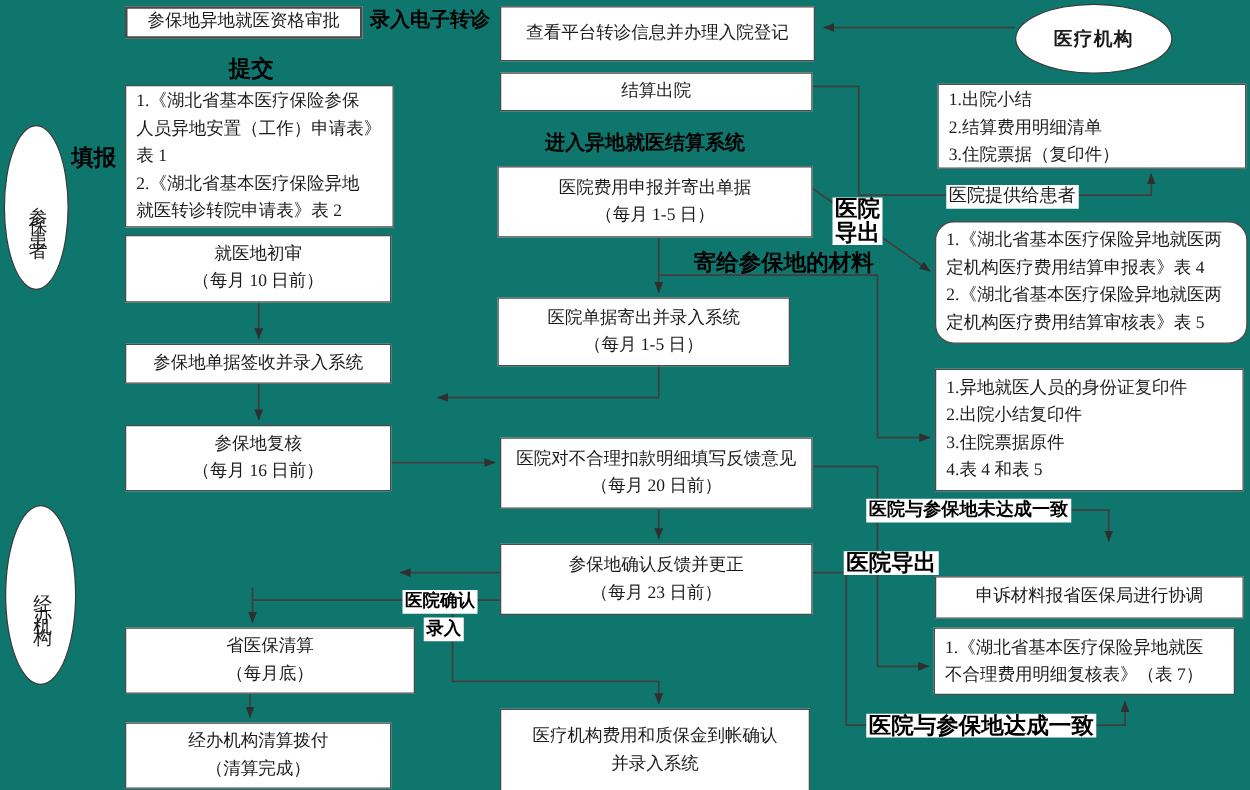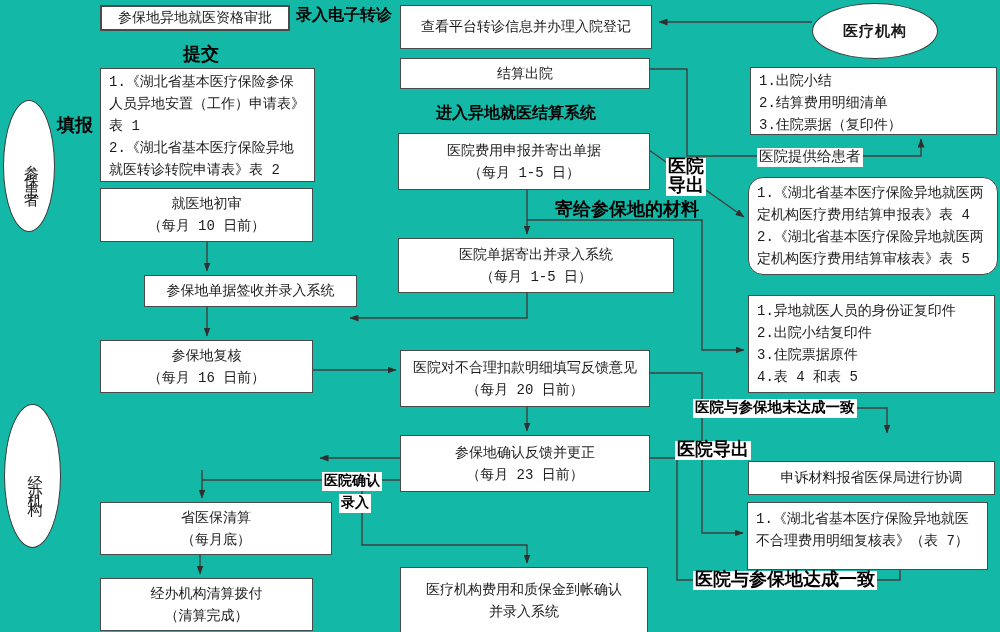--- a/index.html
+++ b/index.html
@@ -1,18 +1,18 @@
 <!DOCTYPE html>
 <html><head>
 <meta charset="utf-8">
 <style>
   html,body{margin:0;padding:0;background:#fff;}
   #canvas{
-    position:relative;width:1000px;height:632px;background:#14b8a6;overflow:hidden;
-    font-family:Liberation Mono, monospace;color:#1b1b1b;
+    position:relative;width:1000px;height:632px;background:#0f766e;overflow:hidden;
+    font-family:Liberation Serif, serif;color:#1b1b1b;
   }
   #connectors{position:absolute;left:0;top:0;width:1000px;height:632px;}
   .box{
     position:absolute;box-sizing:border-box;background:#fff;
     border:1.5px solid #4a4a4a;
     display:flex;align-items:center;justify-content:center;
     font-size:14px;line-height:22px;text-align:center;white-space:pre-line;
   }
   .box.list{
     align-items:flex-start;justify-content:flex-start;text-align:left;
@@ -82,37 +82,37 @@
 2.结算费用明细清单
 3.住院票据（复印件）</div>
   <div class="box" style="left:398px;top:133px;width:252px;height:57px;">医院费用申报并寄出单据
 （每月 1-5 日）</div>
   <div class="box list" style="left:748px;top:177px;width:250px;height:98px;padding-top:4px;border-radius:15px;">1.《湖北省基本医疗保险异地就医两
 定机构医疗费用结算申报表》表 4
 2.《湖北省基本医疗保险异地就医两
 定机构医疗费用结算审核表》表 5</div>
   <div class="box" style="left:100px;top:188px;width:213px;height:54px;">就医地初审
 （每月 10 日前）</div>
-  <div class="box" style="left:398px;top:238px;width:276px;height:55px;">医院单据寄出并录入系统
+  <div class="box" style="left:398px;top:238px;width:234px;height:55px;">医院单据寄出并录入系统
 （每月 1-5 日）</div>
-  <div class="box" style="left:100px;top:275px;width:213px;height:32px;margin-left:44px;">参保地单据签收并录入系统</div>
+  <div class="box" style="left:100px;top:275px;width:213px;height:32px;">参保地单据签收并录入系统</div>
   <div class="box list" style="left:748px;top:295px;width:247px;height:98px;padding-top:4px;">1.异地就医人员的身份证复印件
 2.出院小结复印件
 3.住院票据原件
 4.表 4 和表 5</div>
   <div class="box" style="left:100px;top:340px;width:213px;height:53px;">参保地复核
 （每月 16 日前）</div>
   <div class="box" style="left:400px;top:350px;width:250px;height:57px;">医院对不合理扣款明细填写反馈意见
 （每月 20 日前）</div>
   <div class="box" style="left:400px;top:435px;width:250px;height:57px;">参保地确认反馈并更正
 （每月 23 日前）</div>
   <div class="box" style="left:748px;top:437px;width:247px;height:34px;margin-top:24px;">申诉材料报省医保局进行协调</div>
   <div class="box" style="left:100px;top:502px;width:232px;height:53px;">省医保清算
 （每月底）</div>
-  <div class="box list" style="left:747px;top:502px;width:241px;height:68px;padding-top:5px;">1.《湖北省基本医疗保险异地就医
+  <div class="box list" style="left:747px;top:502px;width:241px;height:54px;padding-top:5px;">1.《湖北省基本医疗保险异地就医
 不合理费用明细复核表》（表 7）</div>
   <div class="box" style="left:400px;top:567px;width:248px;height:68px;">医疗机构费用和质保金到帐确认
 并录入系统</div>
   <div class="box" style="left:100px;top:578px;width:213px;height:53px;">经办机构清算拨付
 （清算完成）</div>
 
   <div class="ellipse" style="left:3px;top:100px;width:52px;height:132px;">
     <span class="vtext">参保患者</span>
   </div>
   <div class="ellipse" style="left:4px;top:404px;width:57px;height:144px;">

